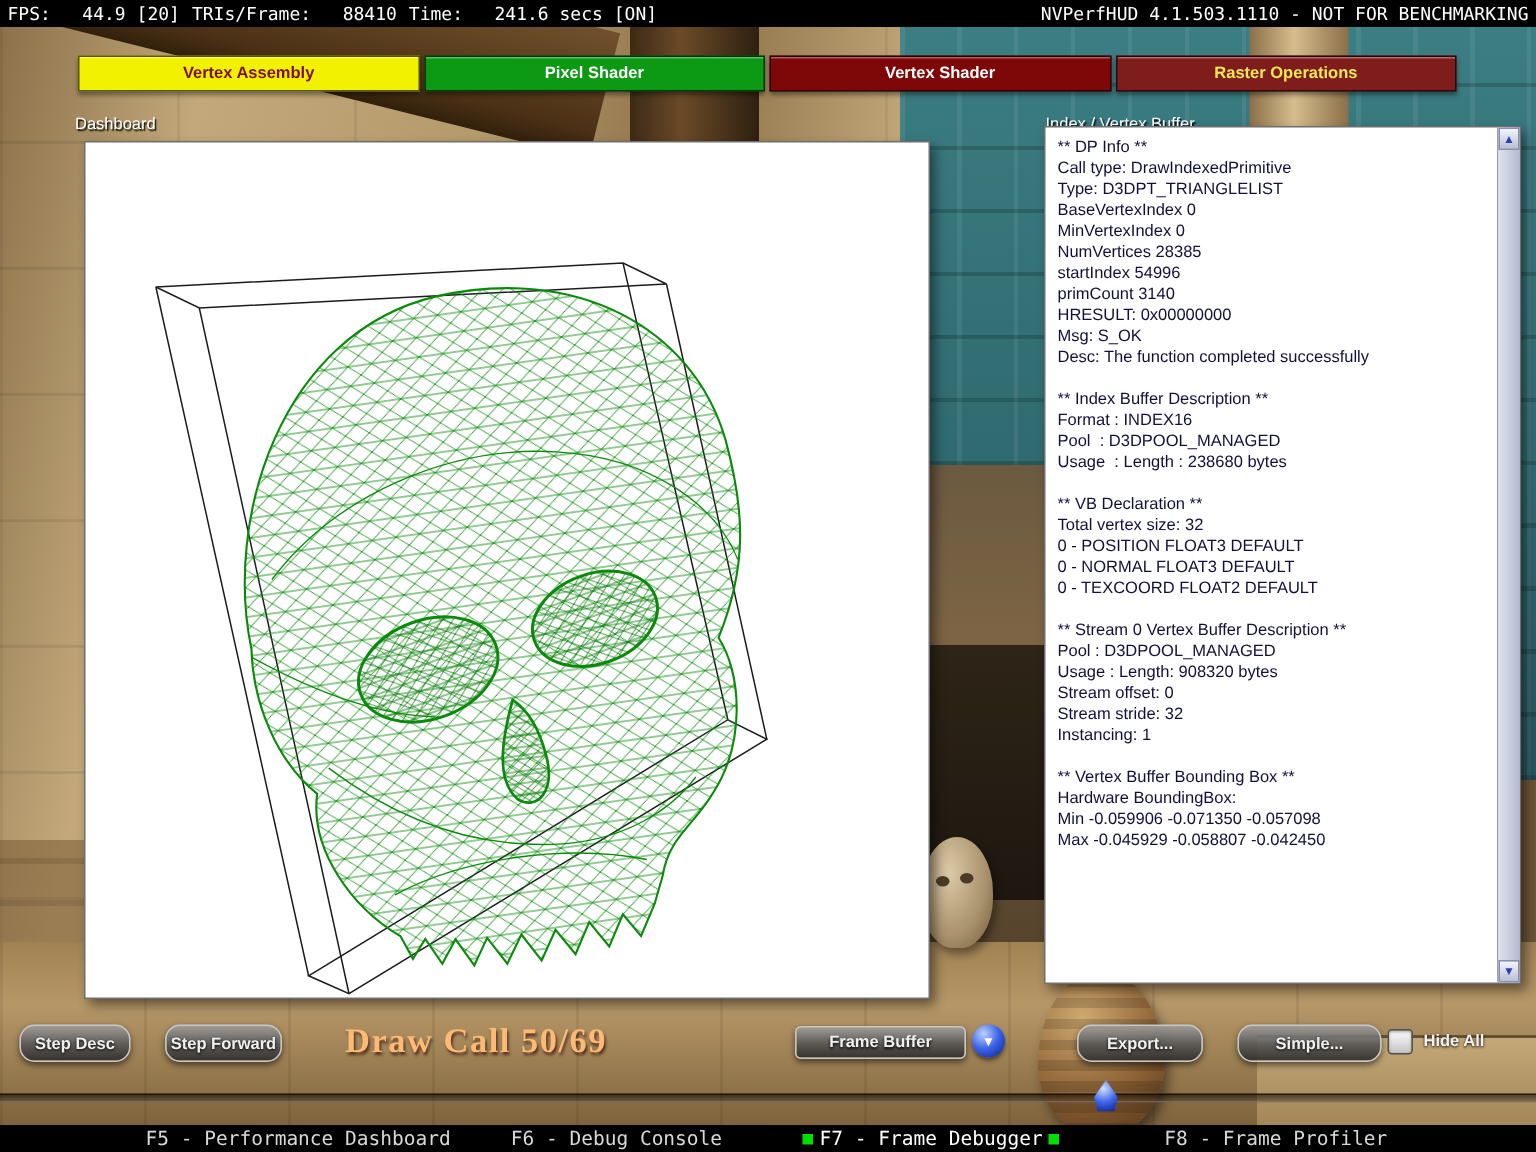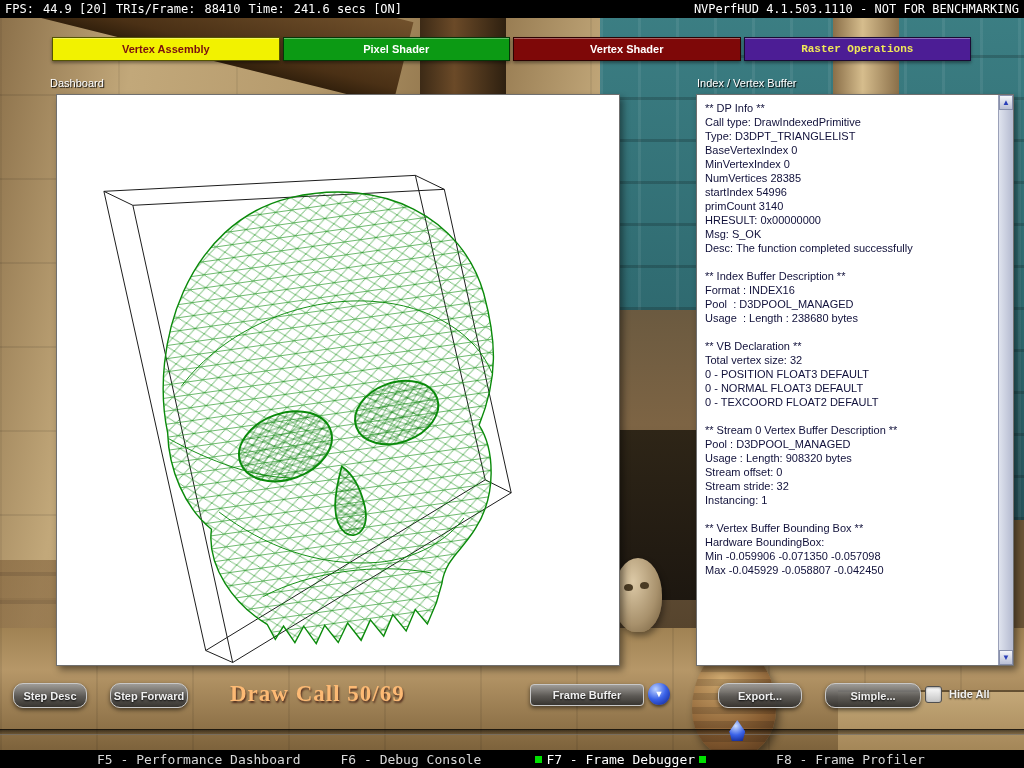--- a/index.html
+++ b/index.html
@@ -40,38 +40,38 @@
   #bg-skull-object:before{content:"";position:absolute;left:10px;top:26px;width:9px;height:7px;border-radius:50%;background:#4a3b24;box-shadow:16px -2px 0 #4a3b24}
   #bg-vase{left:692px;top:648px;width:84px;height:108px;border-radius:50% 50% 46% 46% / 58% 58% 44% 44%;
     background:
       repeating-linear-gradient(0deg, rgba(0,0,0,.14) 0 7px, transparent 7px 14px),
       radial-gradient(circle at 35% 28%,#cfa96f,#8a5f33 58%,#4e3118);
     box-shadow:3px 5px 8px rgba(0,0,0,.45)}
 
   
   #top-bar{position:absolute;left:0;top:0;width:1024px;height:18px;background:#000;color:#fff;
     font:12px "DejaVu Sans Mono",monospace;display:flex;align-items:center;padding:0 5px;white-space:pre}
-  #top-bar .val{margin-left:9px}
+  #top-bar .val{margin-left:21px}
   #top-bar .lbl{margin-left:8px}
   #top-bar .right{margin-left:auto}
 
   
   #stages{position:absolute;left:52px;top:37px;width:919px;height:24px;display:flex;gap:3px}
   .stage{flex:1;display:flex;align-items:center;justify-content:center;cursor:pointer;
     font:bold 11px "Liberation Sans",sans-serif;border:1px solid rgba(0,0,0,.65);
     box-shadow:inset 0 1px 0 rgba(255,255,255,.35), 0 2px 3px rgba(0,0,0,.4)}
 
   
   .panel-label{position:absolute;color:#fff;font:11px "Liberation Sans",sans-serif;text-shadow:1px 1px 1px #000}
   #wireframe-label{left:50px;top:77px}
   #buffer-label{left:697px;top:77px}
   #wireframe-panel{position:absolute;left:56px;top:94px;width:564px;height:572px;background:#fff;
     border:1px solid #6f6f6f;box-shadow:3px 4px 7px rgba(0,0,0,.45)}
   #wireframe-panel svg{display:block;width:100%;height:100%}
-  #buffer-panel{position:absolute;left:696px;top:94px;width:318px;height:572px;background:#fff;
+  #buffer-panel{position:absolute;left:696px;top:84px;width:318px;height:572px;background:#fff;
     border:1px solid #6f6f6f;box-shadow:3px 4px 7px rgba(0,0,0,.45);display:flex}
   #buffer-text{flex:1;padding:6px 3px 6px 8px;font:11px/14px "Liberation Sans",sans-serif;
     color:#10103a;white-space:pre-wrap;overflow:hidden}
   #buffer-scrollbar{width:15px;display:flex;flex-direction:column;border-left:1px solid #9aa0b8;
     background:linear-gradient(90deg,#eceef5,#aab0c8)}
   .scroll-btn{height:15px;background:linear-gradient(180deg,#f4f5fa,#b9bfd4);border:1px solid #8890ac;
     color:#2a3fb8;font-size:8px;line-height:13px;text-align:center;cursor:pointer}
   .scroll-track{flex:1;background:linear-gradient(90deg,#dfe3ee,#b4bad0);cursor:pointer}
 
   
@@ -146,21 +146,21 @@
   <div id="stages">
     <div class="stage" style="background: rgb(242, 242, 0); color: rgb(122, 16, 16);">
       <span>Vertex Assembly</span>
     </div>
     <div class="stage" style="background: rgb(12, 154, 20); color: rgb(255, 255, 255);">
       <span>Pixel Shader</span>
     </div>
     <div class="stage" style="background: rgb(126, 8, 8); color: rgb(255, 255, 255);">
       <span>Vertex Shader</span>
     </div>
-    <div class="stage" style="background: #4c1d95; color: rgb(240, 232, 88); font-family: Liberation Mono, monospace;">
+    <div class="stage" style="background: #7f1d1d; color: rgb(240, 232, 88);">
       <span>Raster Operations</span>
     </div>
   </div>
 
   <div class="panel-label" id="wireframe-label">Dashboard</div>
   <div id="wireframe-panel">
     <svg viewBox="0 0 563 570">
       <defs>
         <pattern id="tri" width="16" height="13" patternUnits="userSpaceOnUse">
           <path d="M0 6.5 H16 M0 0 L16 13 M16 0 L0 13" stroke="#0c8c0c" stroke-width="0.6" fill="none"></path>

